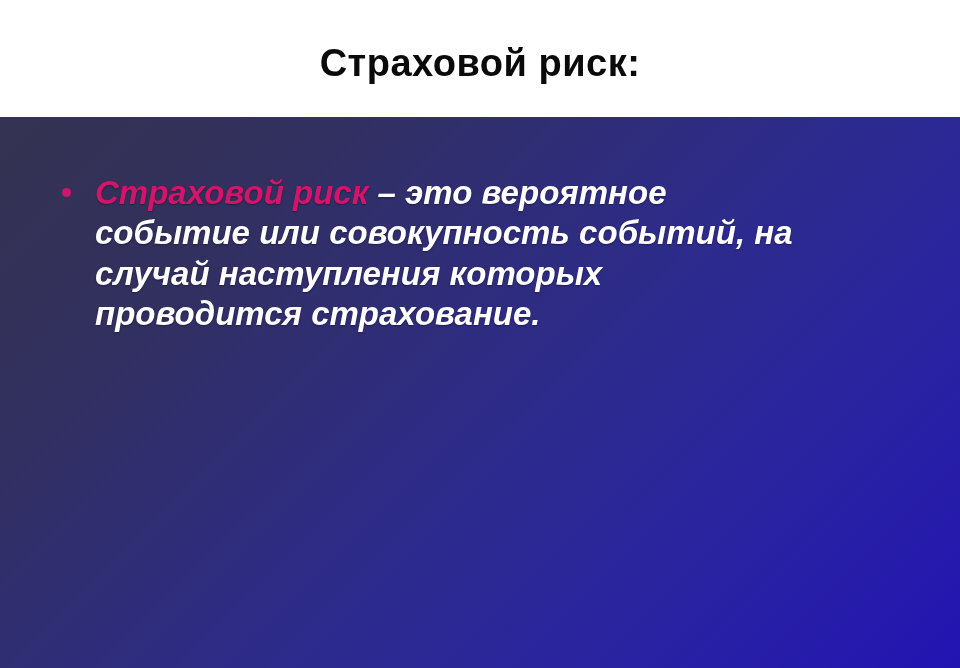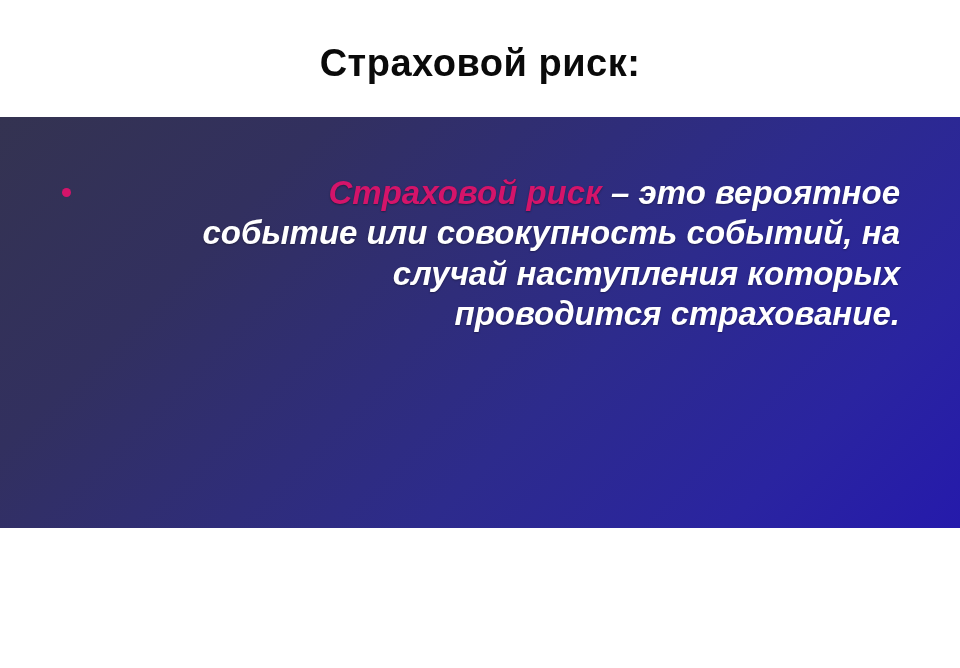--- a/index.html
+++ b/index.html
@@ -3,21 +3,21 @@
 <meta charset="utf-8">
 <style>
   html, body {
     margin: 0;
     padding: 0;
     background: #ffffff;
   }
   .slide {
     position: relative;
     width: 960px;
-    height: 528px;
+    height: 668px;
     overflow: hidden;
     font-family: "Liberation Sans", "DejaVu Sans", sans-serif;
     background: #f9a8d4;
   }
   .slide-header {
     height: 117px;
     background: #ffffff;
     display: flex;
     align-items: center;
     justify-content: center;
@@ -33,21 +33,20 @@
   .slide-body {
     height: 551px;
     box-sizing: border-box;
     background: linear-gradient(135deg, #343351 0%, #32305f 22%, #2d2b8c 55%, #2a24a0 75%, #2214b2 100%);
     padding: 56px 60px 0 95px;
   }
   .bullet-list {
     list-style: none;
     margin: 0;
     padding: 0;
-    text-align: right;
   }
   .bullet-item {
     position: relative;
     margin: 0 0 12px 0;
     font-size: 33px;
     font-weight: bold;
     font-style: italic;
     line-height: 1.22;
     color: #ffffff;
     white-space: pre-line;

